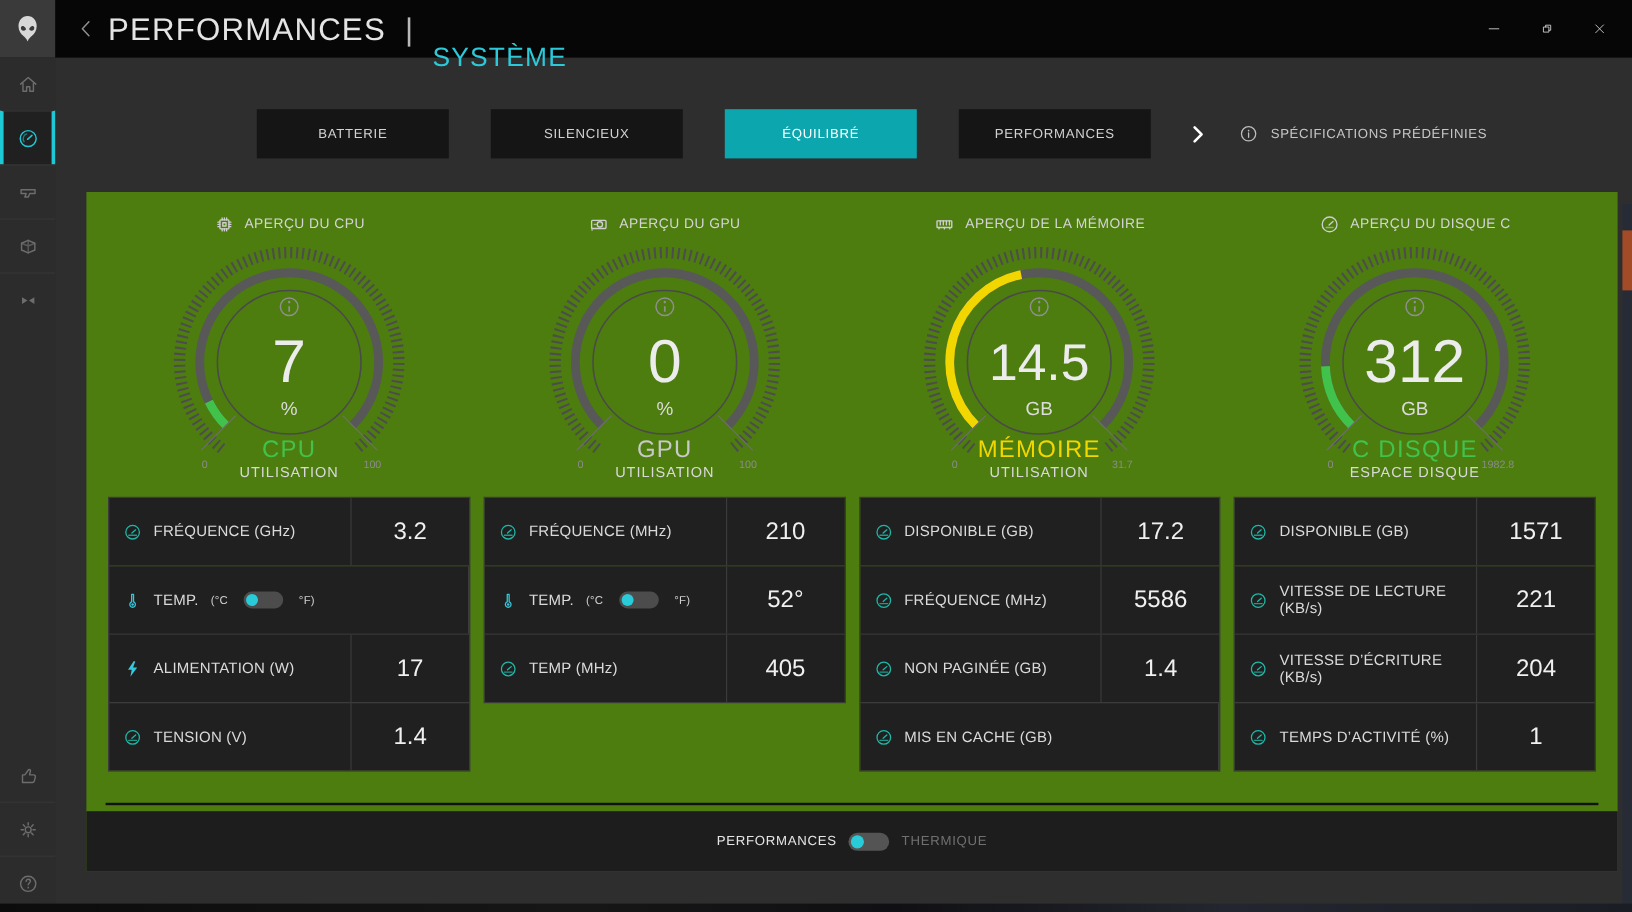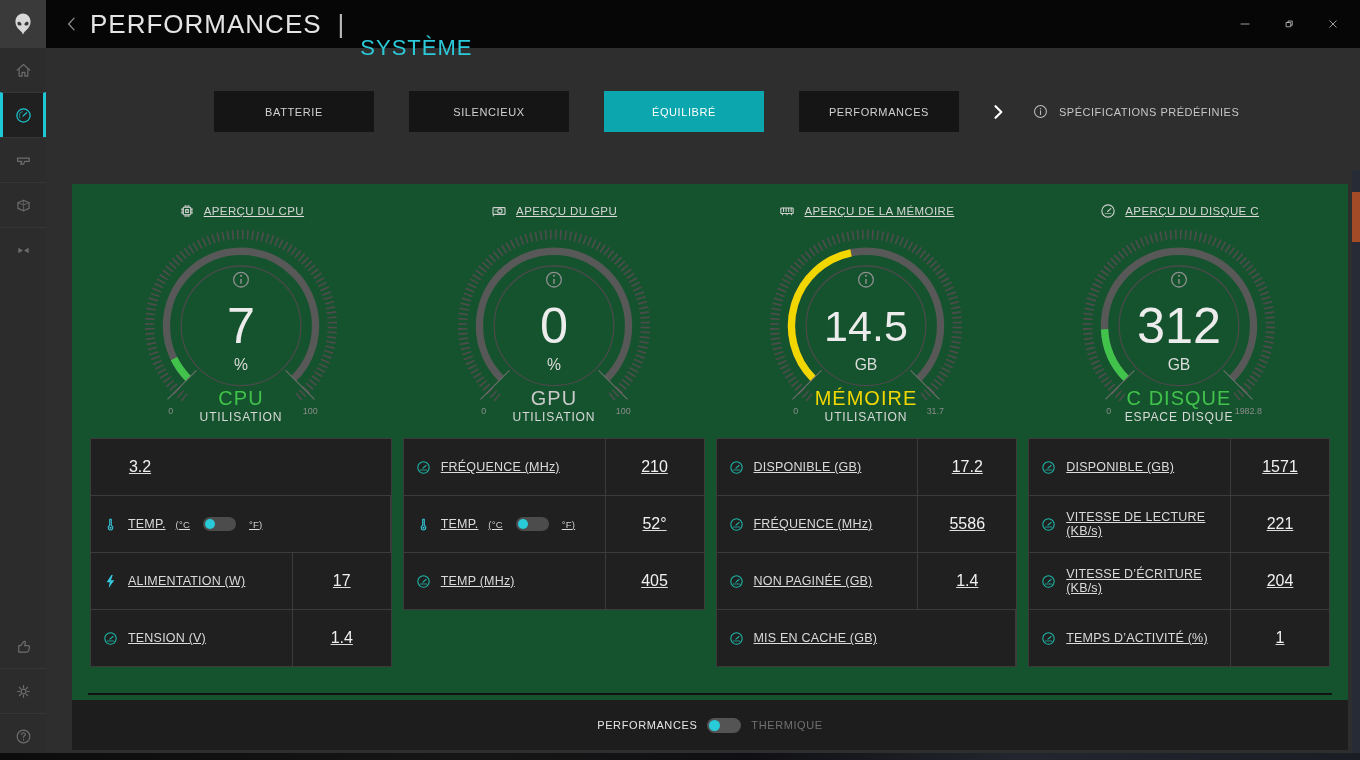--- a/index.html
+++ b/index.html
@@ -36,36 +36,36 @@
   .tabsrow{position:absolute;left:214px;top:91px;height:41px;display:flex;align-items:center;}
   .tab{width:160px;height:41px;margin-right:35px;background:#151515;border:none;color:#d2d2d2;
        font-family:inherit;font-size:11px;letter-spacing:.6px;cursor:pointer;}
   .tab.active{background:#0ca6ae;color:#ffffff;}
   .next-chevron{width:20px;height:28px;color:#ffffff;cursor:pointer;margin-left:-6px;}
   .next-chevron svg{stroke-width:2.6;}
   .presets{display:flex;align-items:center;gap:10px;margin-left:24px;color:#c6c6c6;font-size:11px;letter-spacing:.5px;cursor:pointer;}
   .presets .icon{width:17px;height:17px;color:#bdbdbd;}
 
   
-  .panel{position:absolute;left:72px;top:184px;width:1276px;height:566px;background:#14532d;text-decoration:underline;}
+  .panel{position:absolute;left:72px;top:160px;width:1276px;height:566px;background:#4d7c0f;}
   .panel-grid{display:grid;grid-template-columns:repeat(4,1fr);gap:11px;padding:12px 18px 0 18px;}
   .gauge-header{display:flex;align-items:center;justify-content:center;gap:8px;height:26px;margin-top:2px;
                 color:#d4d4d4;font-size:11.5px;letter-spacing:.4px;}
   .gauge-header .icon{width:18px;height:18px;color:#cfcfcf;}
   svg.gauge{display:block;margin:0 auto;width:214px;height:210px;font-family:inherit;}
 
   .table{border:1px solid #3b3b3b;margin-top:4px;}
   .trow{display:flex;height:56px;border-bottom:1px solid #3b3b3b;background:#202020;}
   .trow:last-child{border-bottom:none;}
   .tlabel{flex:1;display:flex;align-items:center;gap:9px;padding-left:11px;border-right:1px solid #3b3b3b;
           font-size:12.5px;color:#dadada;letter-spacing:.2px;min-width:0;}
   .tlabel .icon{width:17px;height:17px;flex:0 0 auto;}
   .ic-teal{color:#1db9a8;}
   .ic-cyan{color:#35c8dc;}
-  .tvalue{width:98px;display:flex;align-items:center;justify-content:center;font-size:16px;font-weight:300;color:#f0f0f0;flex:0 0 auto;}
+  .tvalue{width:98px;display:flex;align-items:center;justify-content:center;font-size:20px;font-weight:300;color:#f0f0f0;flex:0 0 auto;}
   .unit-small{font-size:9.5px;color:#cfcfcf;margin:0 4px 0 1px;}
   .unit-small.right{margin:0 0 0 4px;}
   .mini-toggle{width:33px;height:14px;border-radius:7px;background:#4c4c4c;position:relative;flex:0 0 auto;cursor:pointer;}
   .mini-toggle .knob{position:absolute;left:2px;top:2px;width:10px;height:10px;border-radius:50%;background:#29cbd8;}
 
   .panel-divider{position:absolute;left:16px;right:16px;bottom:55px;height:2px;background:#121212;}
   .panel-footer{position:absolute;left:0;right:0;bottom:0;height:50px;background:#1d1d1d;
                 display:flex;align-items:center;justify-content:center;gap:10px;}
   .pf-label{font-size:11px;letter-spacing:.6px;color:#e6e6e6;}
   .pf-label.dim{color:#707070;}
@@ -252,20 +252,30 @@
             <text x="100" y="113" font-size="48" font-weight="300" fill="#ececec" text-anchor="middle">7</text>
             <text x="100" y="139" font-size="15" fill="#dcdcdc" text-anchor="middle">%</text>
             <text x="100" y="172" font-size="19" letter-spacing="1" fill="#41c24a" text-anchor="middle">CPU</text>
             <text x="100" y="188" font-size="11.5" letter-spacing="0.8" fill="#d9d9d9" text-anchor="middle">UTILISATION</text>
             <text x="33" y="181" font-size="8.5" fill="#8b8b8b" text-anchor="middle">0</text>
             <text x="166" y="181" font-size="8.5" fill="#8b8b8b" text-anchor="middle">100</text>
           </svg>
         </div>
         <div class="table">
           <div class="trow">
+            <div class="tlabel">
+              <span class="icon ic-teal">
+                <svg viewBox="0 0 24 24">
+                  <circle cx="12" cy="12" r="8"></circle>
+                  <path d="M11.2 13 L15.6 9.2"></path>
+                  <path d="M7.4 15.6 H16.6" opacity=".8"></path>
+                </svg>
+              </span>
+              <span>FRÉQUENCE (GHz)</span>
+            </div>
             <div class="tvalue">3.2</div>
           </div>
           <div class="trow">
             <div class="tlabel">
               <span class="icon ic-cyan">
                 <svg viewBox="0 0 24 24">
                   <path d="M10.9 4.6 V13.4 A3.3 3.3 0 1 0 13.1 13.4 V4.6 Z"></path>
                   <circle cx="12" cy="16.6" r="1.5" fill="currentColor" stroke="none"></circle>
                 </svg>
               </span>

